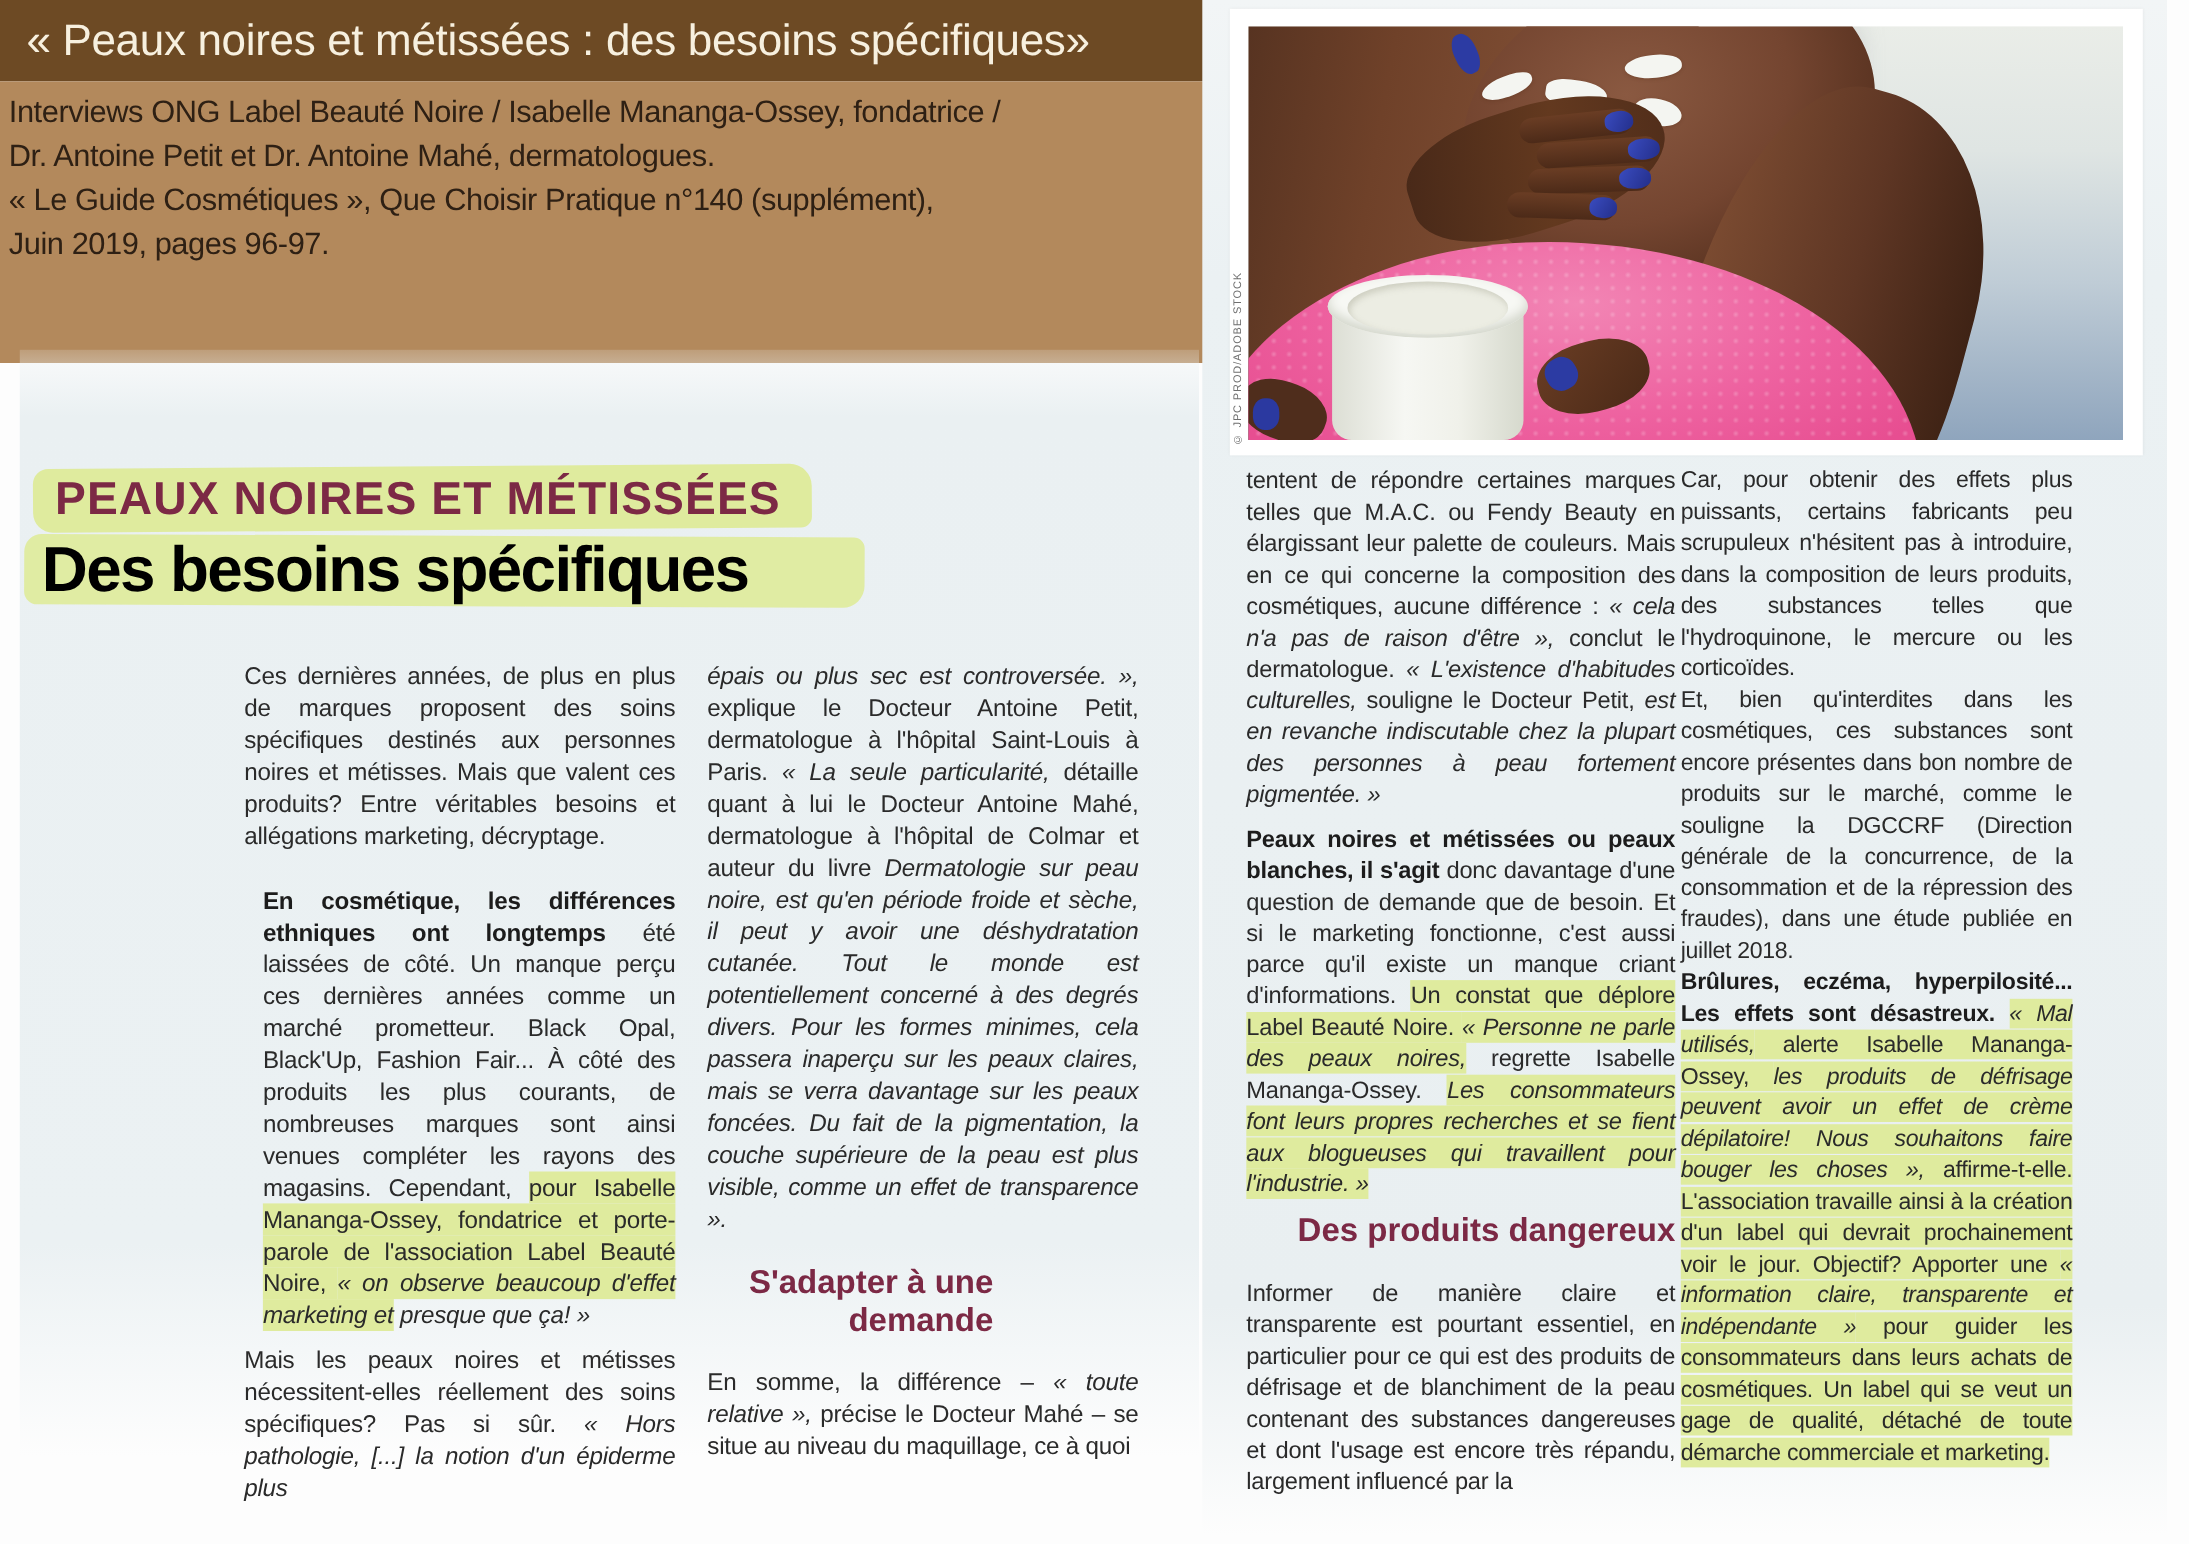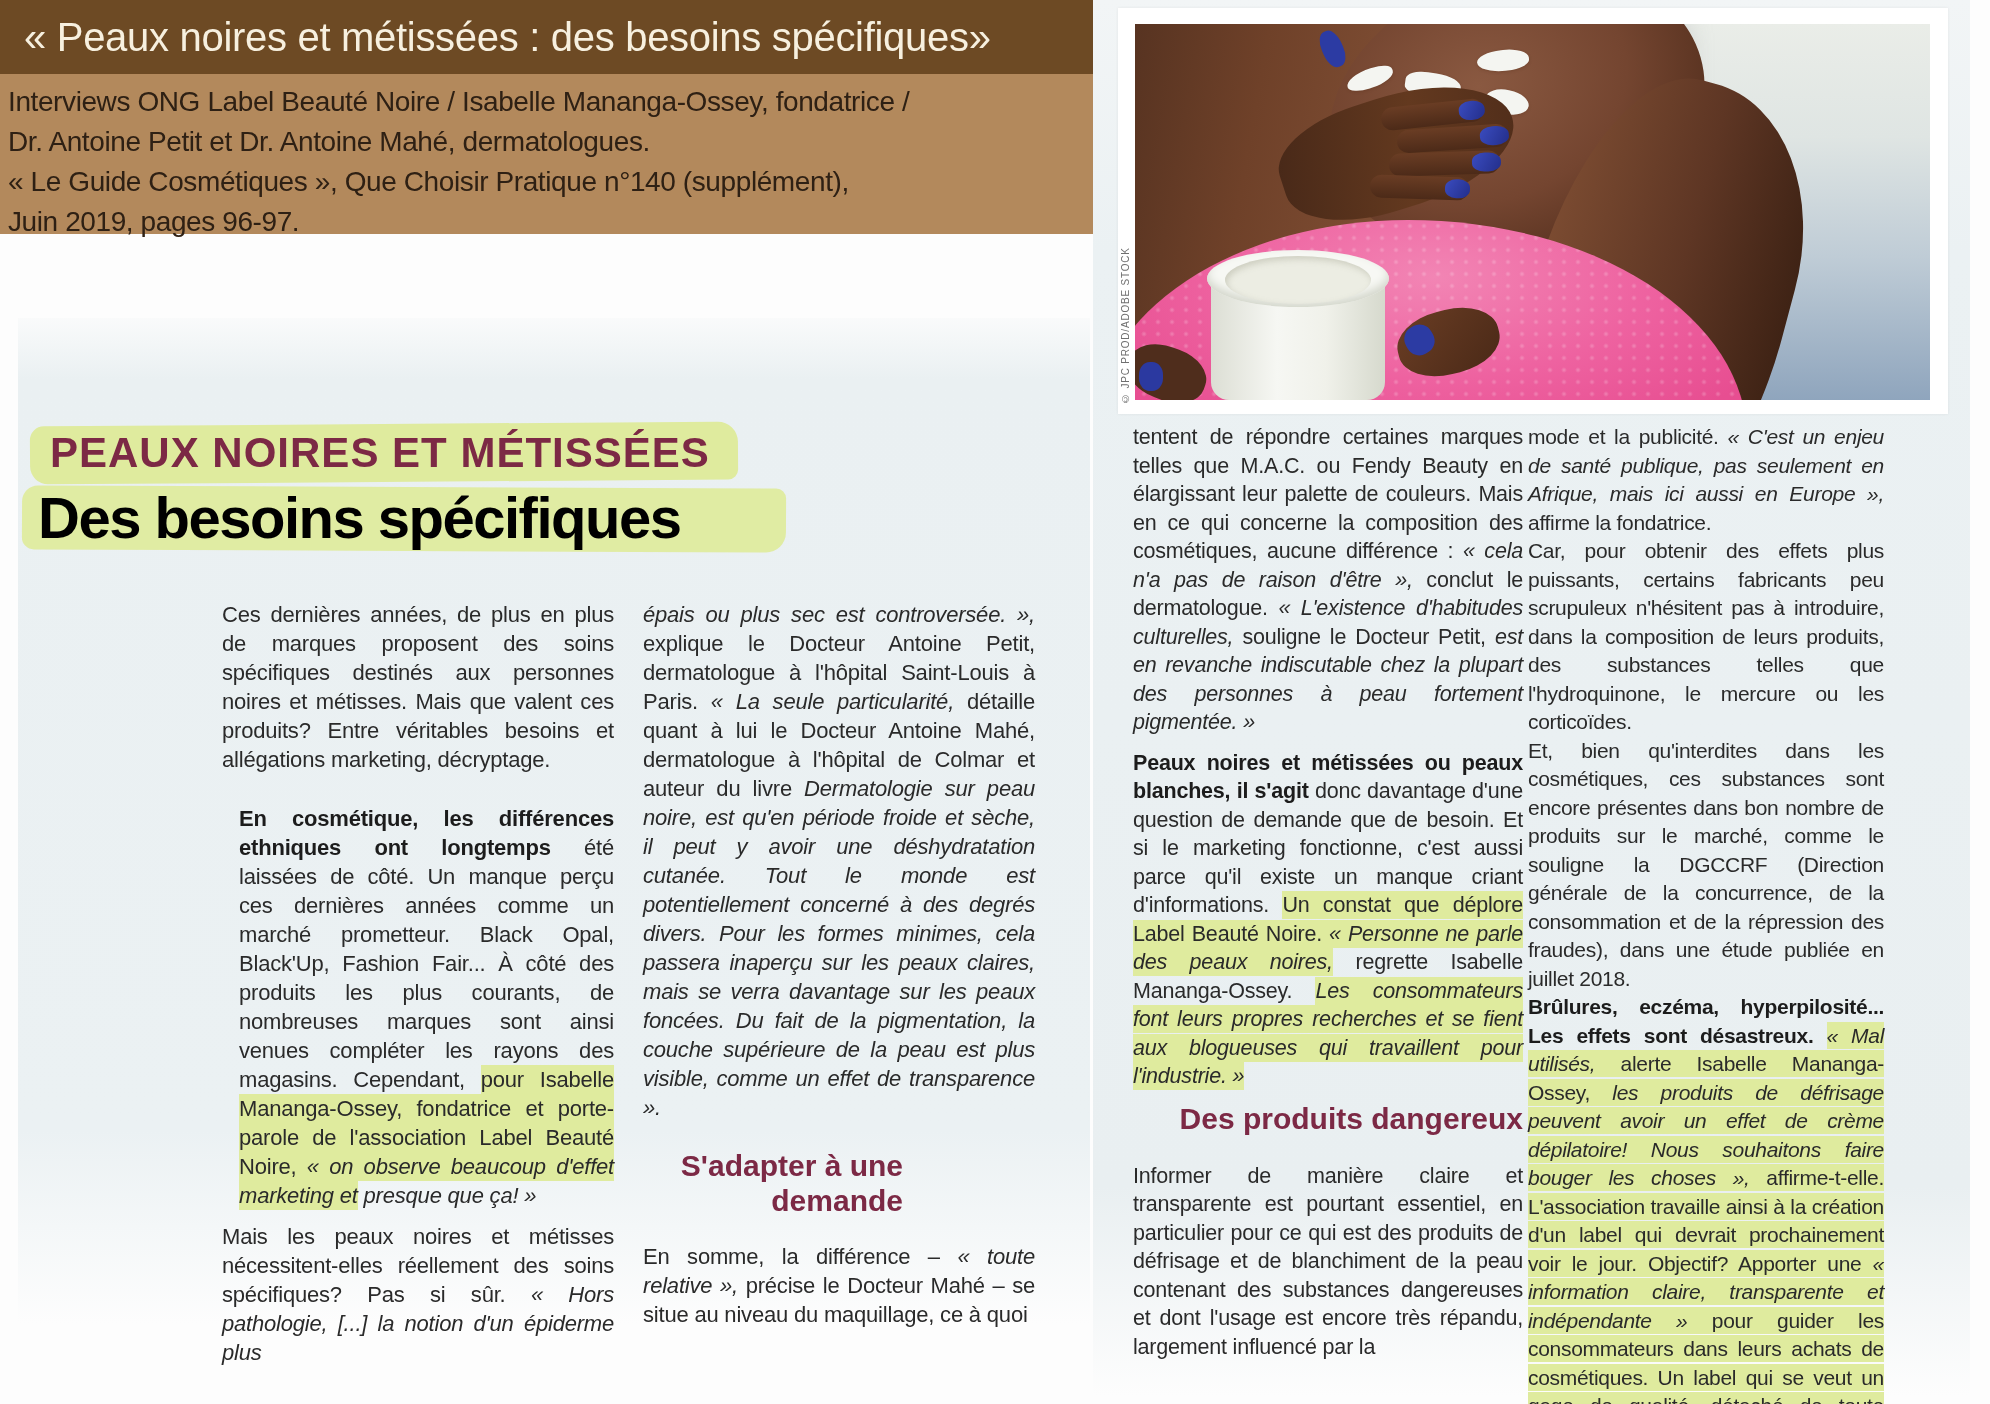--- a/index.html
+++ b/index.html
@@ -1,21 +1,21 @@
 <!DOCTYPE html>
 <html style="--banner_bg: #6d4a24; --info_bg: #b3895c; --banner_text: #f7f0df; --accent: #7c2945; --highlight: #dfeb9e; --ink: #2a2a2a; --scan_bg: #eaf0f2;"><head>
 <meta charset="utf-8">
 <style>
   html,body{margin:0;padding:0;background:#fdfdfd;font-family:"Liberation Sans",sans-serif;}
   .canvas{position:relative;width:1990px;height:1404px;overflow:hidden;background:#fdfdfd;}
 
   
   .banner{position:absolute;left:0;top:0;width:1100px;height:74px;background:var(--banner_bg);display:flex;align-items:center;padding-left:24px;box-sizing:border-box;}
   .banner-title{font-size:40px;color:var(--banner_text);letter-spacing:-0.3px;font-weight:400;white-space:nowrap;}
-  .info-box{position:absolute;left:0;top:74px;width:1100px;height:160px;background:var(--info_bg);padding:8px 0 0 8px;box-sizing:border-box;}
+  .info-box{position:absolute;left:0;top:74px;width:1100px;height:256px;background:var(--info_bg);padding:8px 0 0 8px;box-sizing:border-box;}
   .info-line{font-size:28px;line-height:40px;color:#2e2014;letter-spacing:-0.4px;white-space:nowrap;}
 
   
   .scan-left{position:absolute;left:18px;top:318px;width:1072px;height:1016px;
     background:linear-gradient(180deg,rgba(234,240,242,.2) 0%,#eaf0f2 6%,#ebf1f3 80%,rgba(235,241,243,0) 99%);}
   .scan-right{position:absolute;left:1093px;top:0;width:877px;height:1396px;
     background:linear-gradient(180deg,#f2f5f6 0%,#ebf1f3 18%,#e9eff1 85%,rgba(233,239,241,0) 100%);}
 
   
   .photo-frame{position:absolute;left:1118px;top:8px;width:830px;height:406px;background:#fff;box-shadow:0 0 3px rgba(0,0,0,.07);}
@@ -149,19 +149,18 @@
       <div class="head">S'adapter à une demande</div>
       <div class="para"><span>En somme, la différence – </span><span class="i">« toute relative »,</span><span> précise le Docteur Mahé – se situe au niveau du maquillage, ce à quoi</span></div>
     </div>
   <div class="col" id="col3">
       <div class="para"><span>tentent de répondre certaines marques telles que M.A.C. ou Fendy Beauty en élargissant leur palette de couleurs. Mais en ce qui concerne la composition des cosmétiques, aucune différence : </span><span class="i">« cela n'a pas de raison d'être »,</span><span> conclut le dermatologue. </span><span class="i">« L'existence d'habitudes culturelles,</span><span> souligne le Docteur Petit, </span><span class="i">est en revanche indiscutable chez la plupart des personnes à peau fortement pigmentée. »</span></div>
       <div class="para"><span class="b">Peaux noires et métissées ou peaux blanches, il s'agit </span><span>donc davantage d'une question de demande que de besoin. Et si le marketing fonctionne, c'est aussi parce qu'il existe un manque criant d'informations. </span><span class="hl">Un constat que déplore Label Beauté Noire. </span><span class="i hl">« Personne ne parle des peaux noires,</span><span> regrette Isabelle Mananga-Ossey. </span><span class="i hl">Les consommateurs font leurs propres recherches et se fient aux blogueuses qui travaillent pour l'industrie. »</span></div>
       <div class="head">Des produits dangereux</div>
       <div class="para"><span>Informer de manière claire et transparente est pourtant essentiel, en particulier pour ce qui est des produits de défrisage et de blanchiment de la peau contenant des substances dangereuses et dont l'usage est encore très répandu, largement influencé par la</span></div>
     </div>
   <div class="col" id="col4">
-      <div class="para"><span>mode et la publicité. </span><span class="i">« C'est un enjeu de santé publique, pas seulement en Afrique, mais ici aussi en Europe »,</span><span> affirme la fondatrice.</span></div>
       <div class="para"><span>Car, pour obtenir des effets plus puissants, certains fabricants peu scrupuleux n'hésitent pas à introduire, dans la composition de leurs produits, des substances telles que l'hydroquinone, le mercure ou les corticoïdes.</span></div>
       <div class="para"><span>Et, bien qu'interdites dans les cosmétiques, ces substances sont encore présentes dans bon nombre de produits sur le marché, comme le souligne la DGCCRF (Direction générale de la concurrence, de la consommation et de la répression des fraudes), dans une étude publiée en juillet 2018.</span></div>
       <div class="para"><span class="b">Brûlures, eczéma, hyperpilosité... Les effets sont désastreux. </span><span class="i hl">« Mal utilisés,</span><span class="hl"> alerte Isabelle Mananga-Ossey, </span><span class="i hl">les produits de défrisage peuvent avoir un effet de crème dépilatoire! Nous souhaitons faire bouger les choses »,</span><span class="hl"> affirme-t-elle. L'association travaille ainsi à la création d'un label qui devrait prochainement voir le jour. Objectif? Apporter une </span><span class="i hl">« information claire, transparente et indépendante »</span><span class="hl"> pour guider les consommateurs dans leurs achats de cosmétiques. Un label qui se veut un gage de qualité, détaché de toute démarche commerciale et marketing.</span></div>
     </div>
 
 </div>
 
 </body></html>

